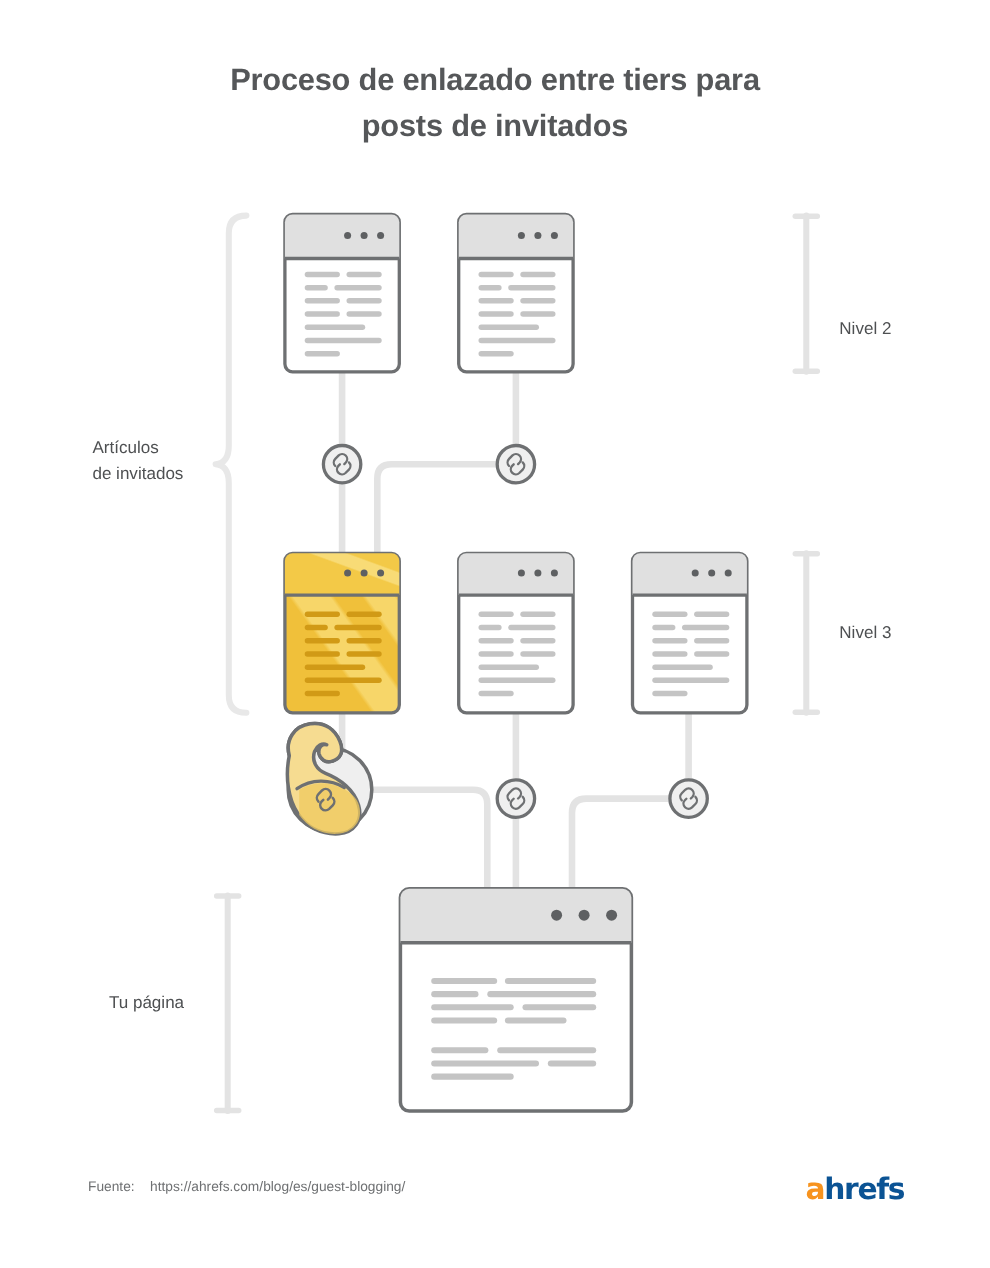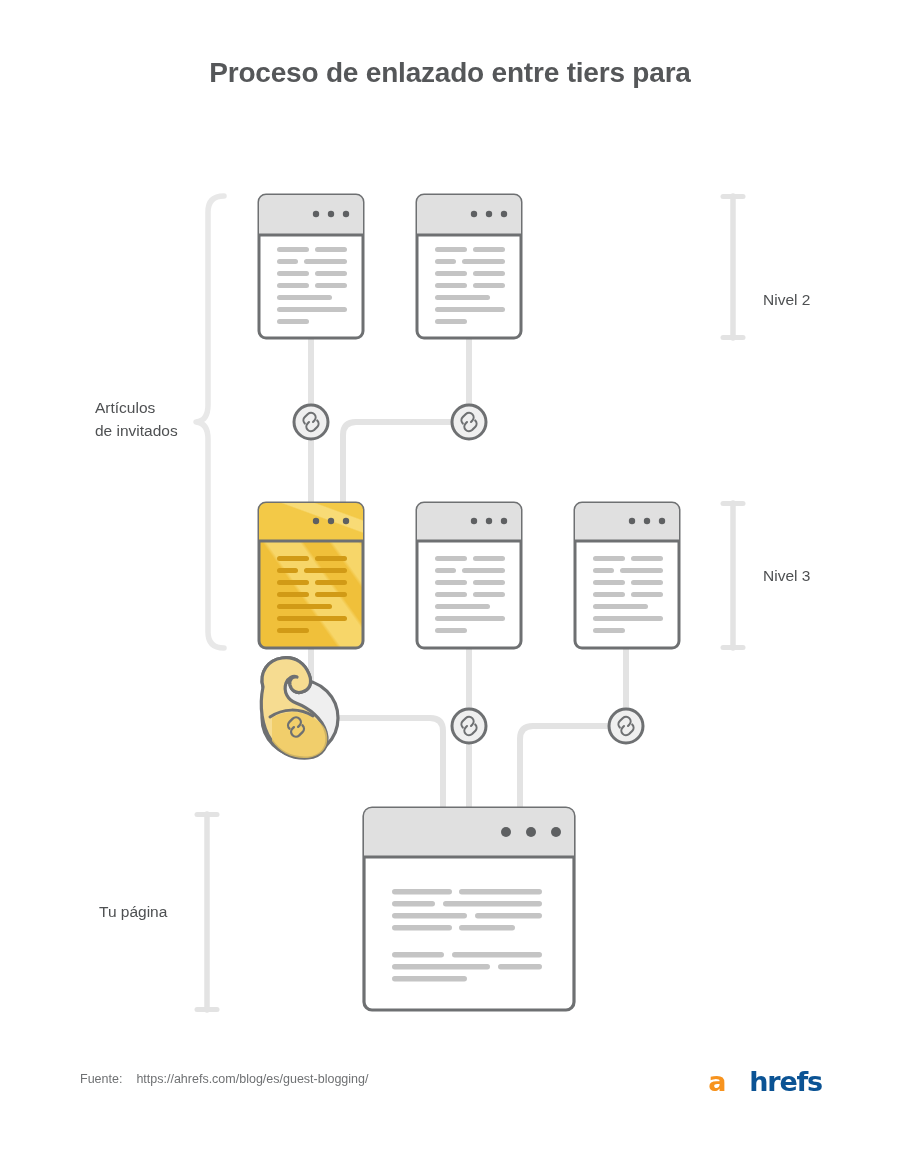--- a/index.html
+++ b/index.html
@@ -35,21 +35,21 @@
   .title .ln { display: block; }
 
   
   .side-label {
     position: absolute;
     font-size: 15.5px;
     color: #4e5052;
     line-height: 23px;
     white-space: pre-line;
   }
-  .lbl-guest  { left: 95px;  top: 396px; width: 130px; text-align: left; }
+  .lbl-guest  { left: 84px;  top: 396px; width: 130px; text-align: left; }
   .lbl-your   { left: 80px;  top: 900px; width: 130px; text-align: left; margin-left: 19px; }
   .lbl-tier2  { left: 763px; top: 256px; margin-top: 32px; }
   .lbl-tier1  { left: 763px; top: 564px; }
 
   
   .footer-src {
     position: absolute;
     left: 80px; top: 1072px;
     font-size: 12.5px;
     color: #6f7173;
@@ -60,29 +60,30 @@
 
   .logo {
     position: absolute;
     right: 78px; top: 1066px;
     font-size: 27px;
     font-weight: bold;
     letter-spacing: -1.2px;
     font-family: "DejaVu Sans", sans-serif;
   }
   .logo .a { color: #F7931E; }
-  .logo .rest { color: #0B5394; margin-left: 24px; }
+  .logo .rest { color: #0B5394; }
 </style>
 </head>
 <body>
 
 <div id="stage">
 
   <div class="title">
     <span class="ln">Proceso de enlazado entre tiers para</span>
+    <span class="ln">posts de invitados</span>
   </div>
 
   <svg width="900" height="1153" viewBox="0 0 900 1153" xmlns="http://www.w3.org/2000/svg">
     <defs>
 
       <linearGradient id="shine" x1="0" y1="1" x2="1" y2="0">
         <stop offset="0%" stop-color="#F0C03A"></stop>
         <stop offset="38%" stop-color="#F0C03A"></stop>
         <stop offset="40%" stop-color="#F7D669"></stop>
         <stop offset="56%" stop-color="#F7D669"></stop>

